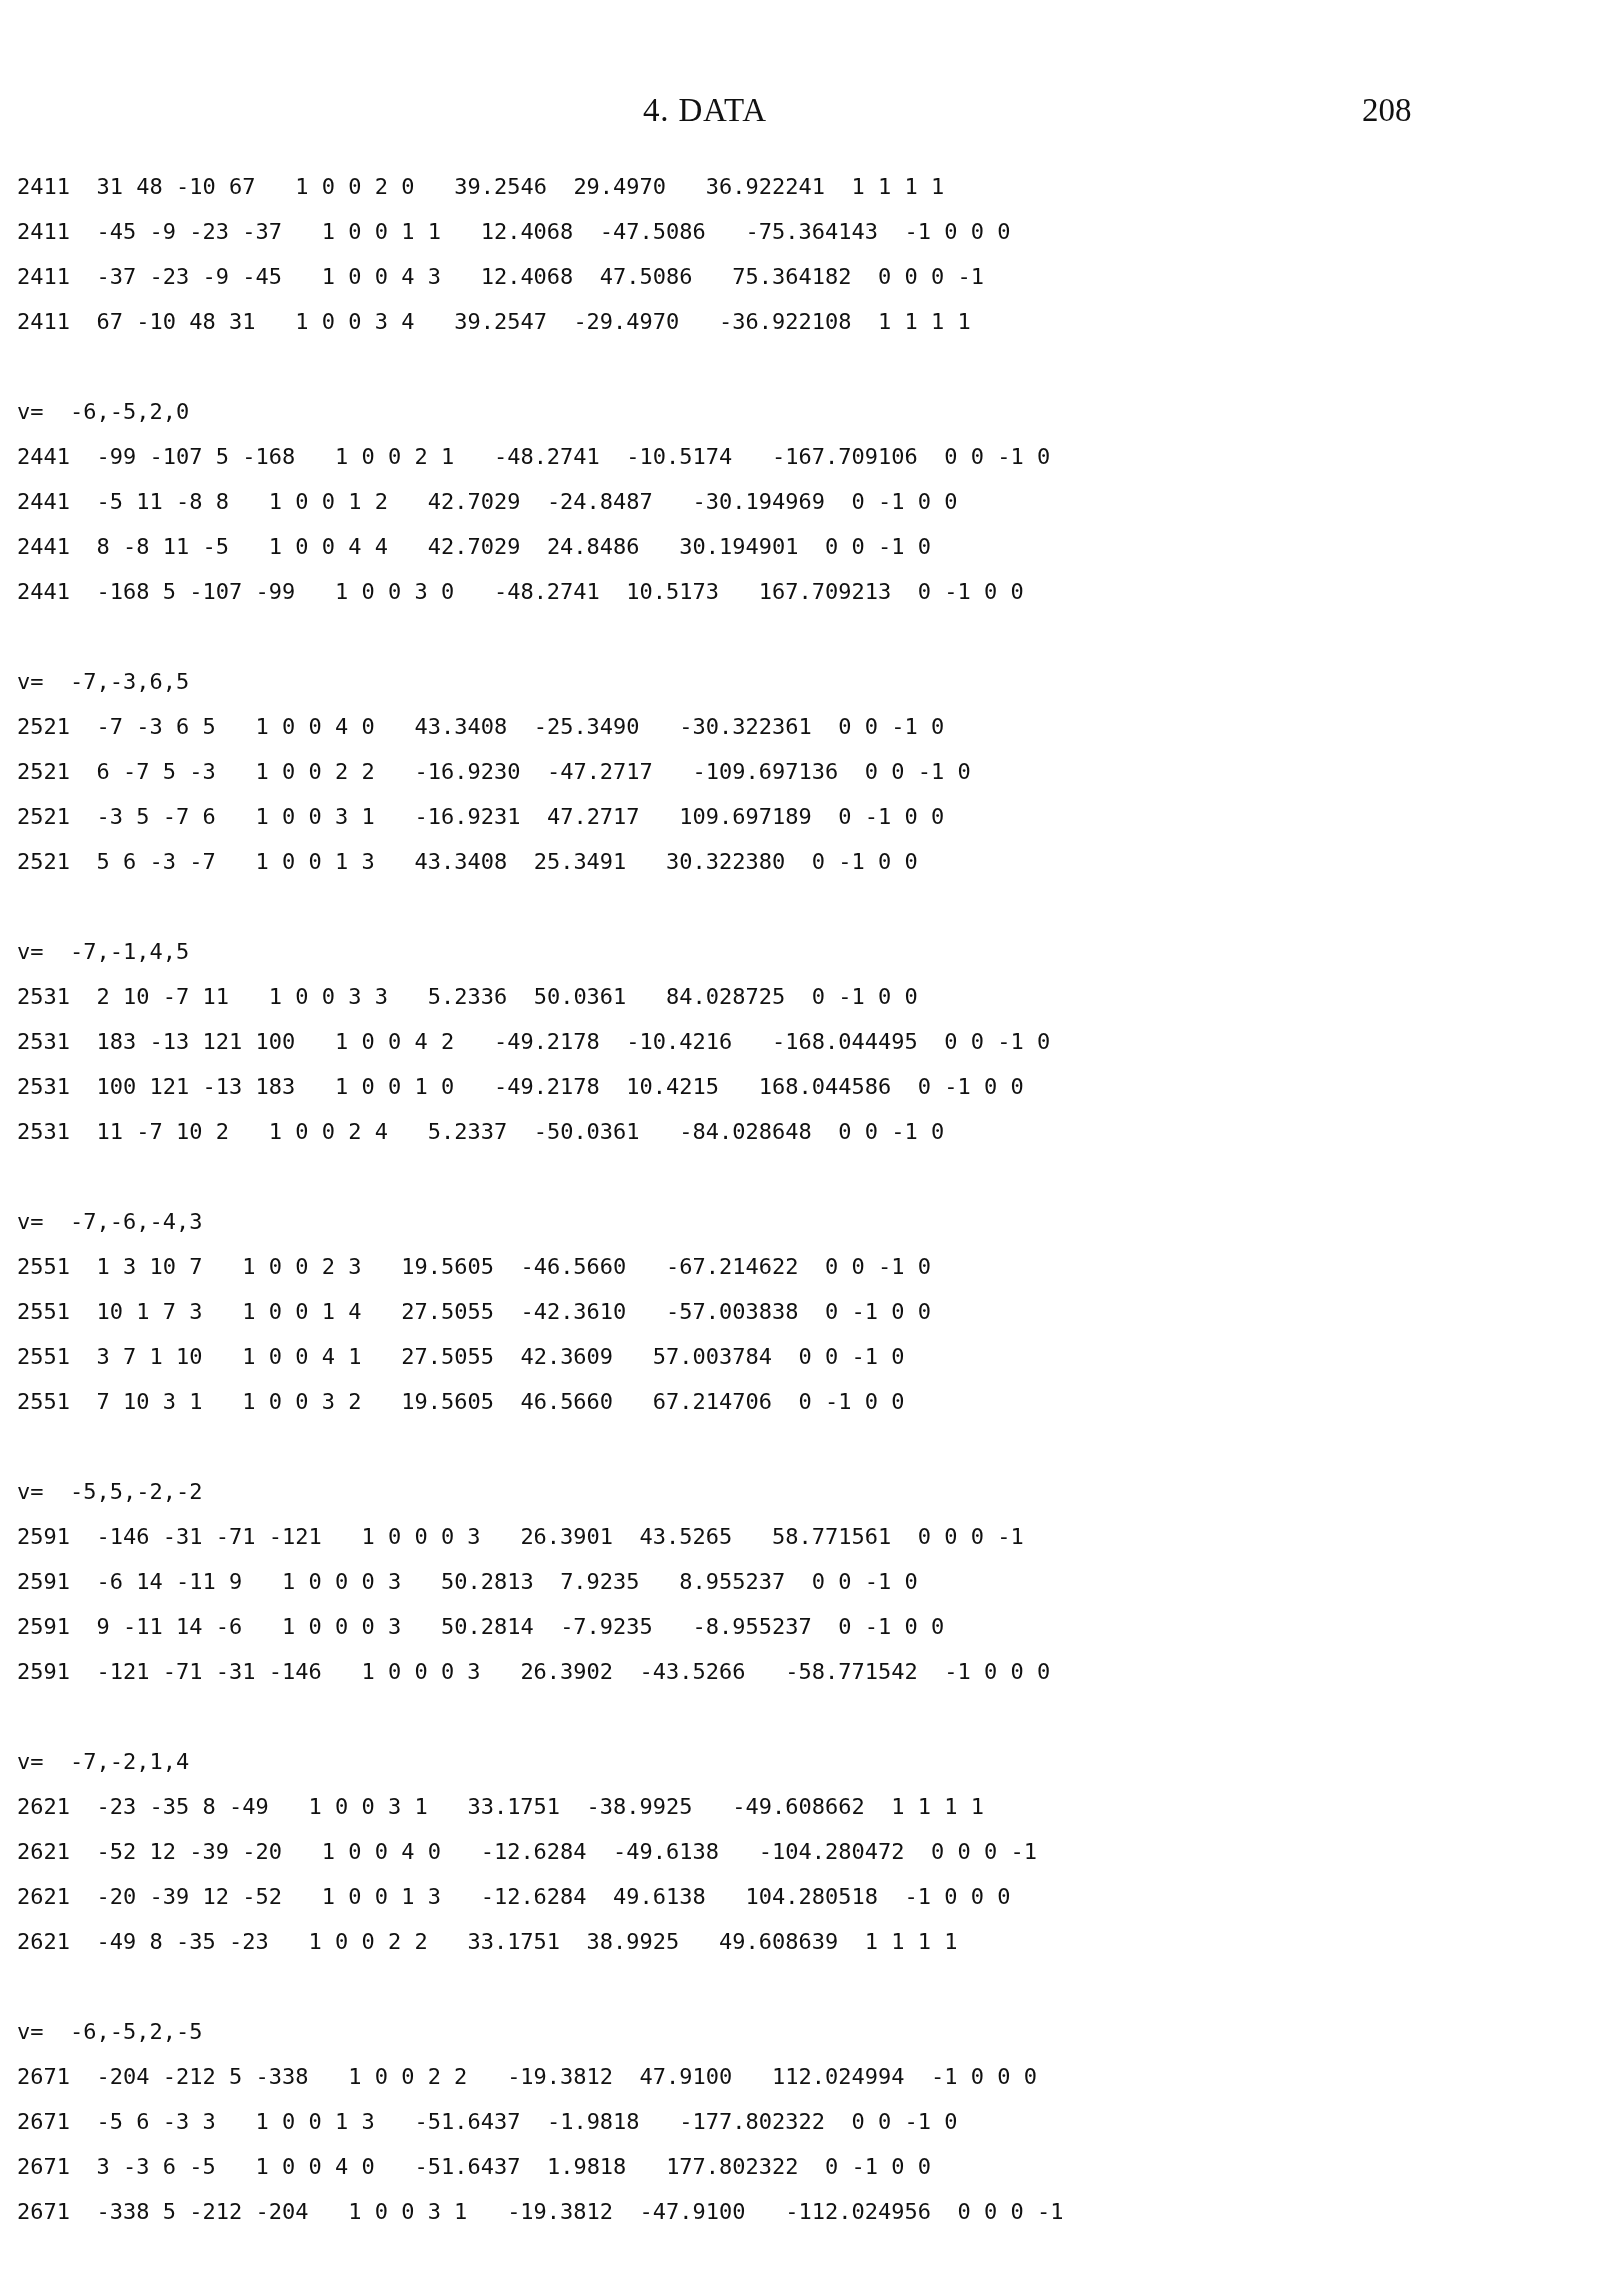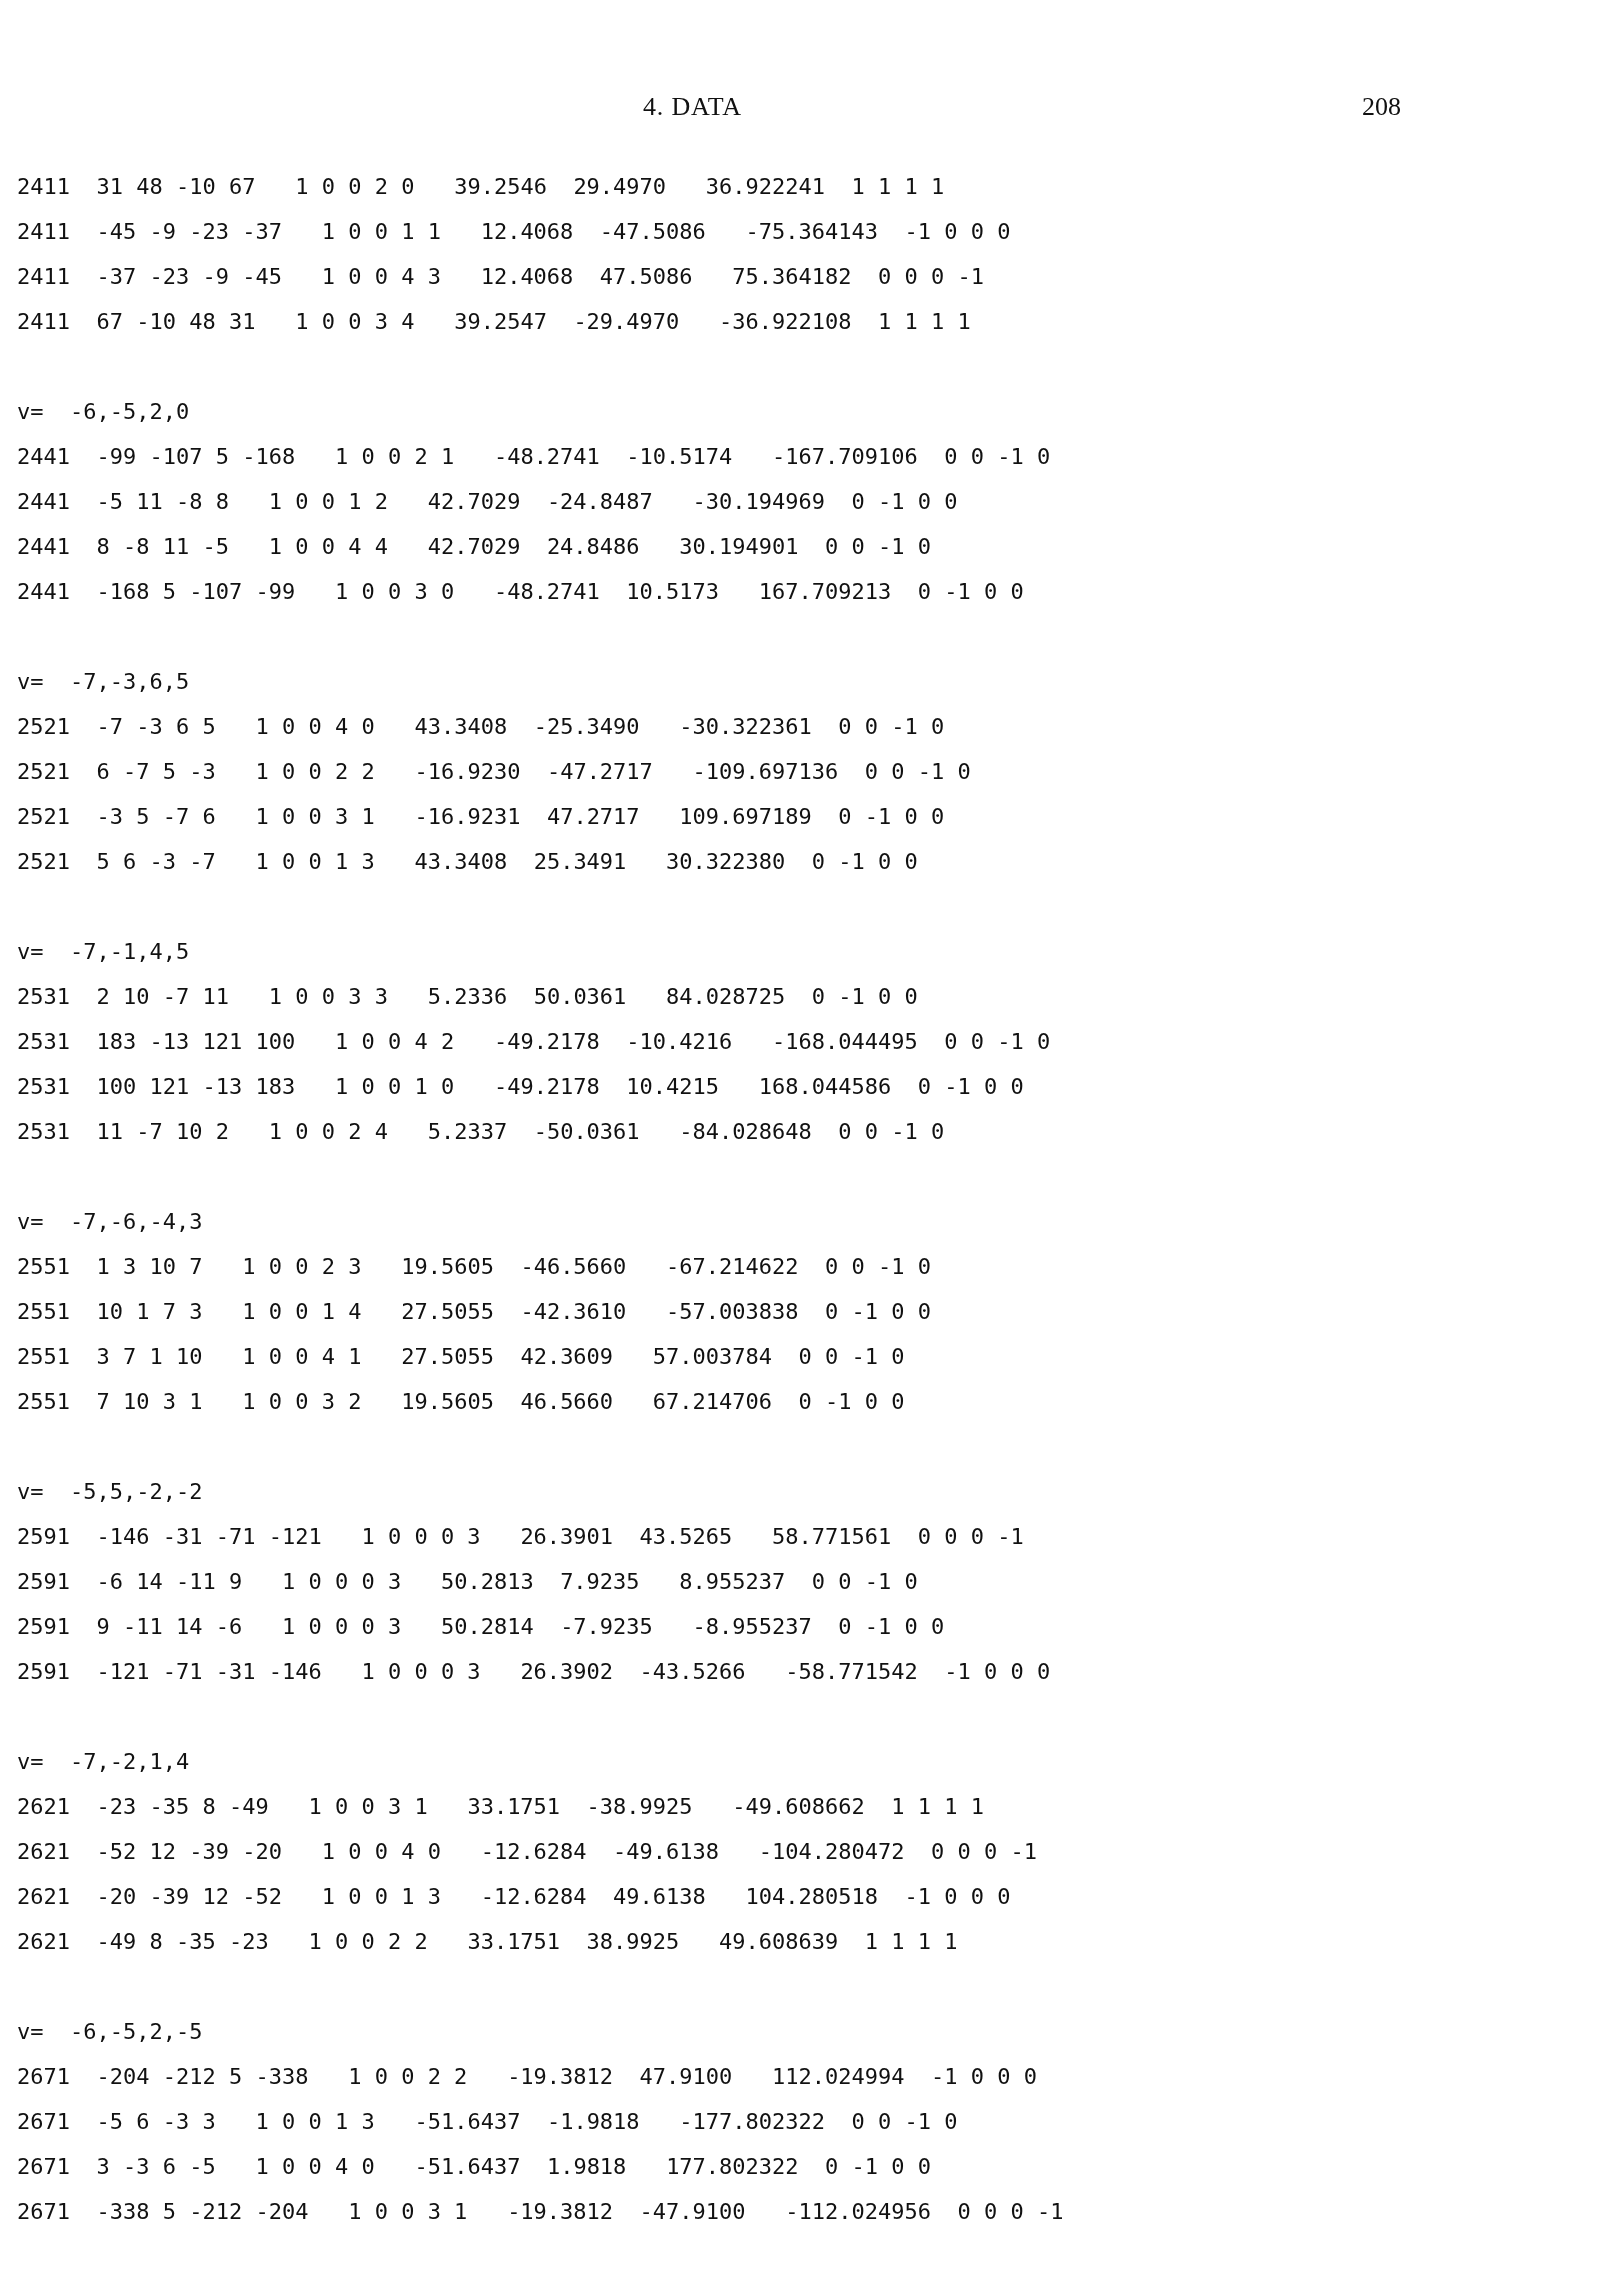--- a/index.html
+++ b/index.html
@@ -1,19 +1,19 @@
 <!DOCTYPE html>
 <html style="font-size:12.5px"><head>
   <meta charset="utf-8">
   <style>
     html, body { margin: 0; padding: 0; background: #ffffff; }
     body { width: 1614px; height: 2295px; position: relative; overflow: hidden; color: #111; }
     .running-head {
       position: absolute; top: 92px; left: 0; width: 1614px; height: 39px;
-      font-family: "Liberation Serif", "DejaVu Serif", serif; font-size: 26px;
+      font-family: "Liberation Serif", "DejaVu Serif", serif; font-size: 33px;
     }
     .running-head .section { position: absolute; left: 643px; top: 0; letter-spacing: 0.8px; }
     .running-head .pagenum { position: absolute; left: 1362px; top: 0; }
     .listing {
       position: absolute; left: 17px; top: 164px; width: 1589px;
       font-family: "DejaVu Sans Mono", "Liberation Mono", monospace;
       font-size: 22px; line-height: 45px; white-space: pre;
     }
     .block { margin: 0 0 45px 0; }
     .vline, .row { display: block; height: 45px; }

